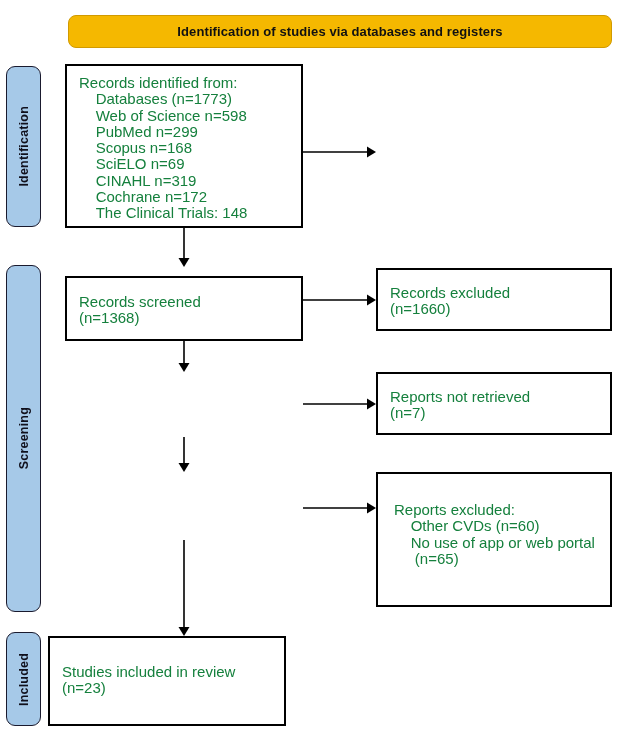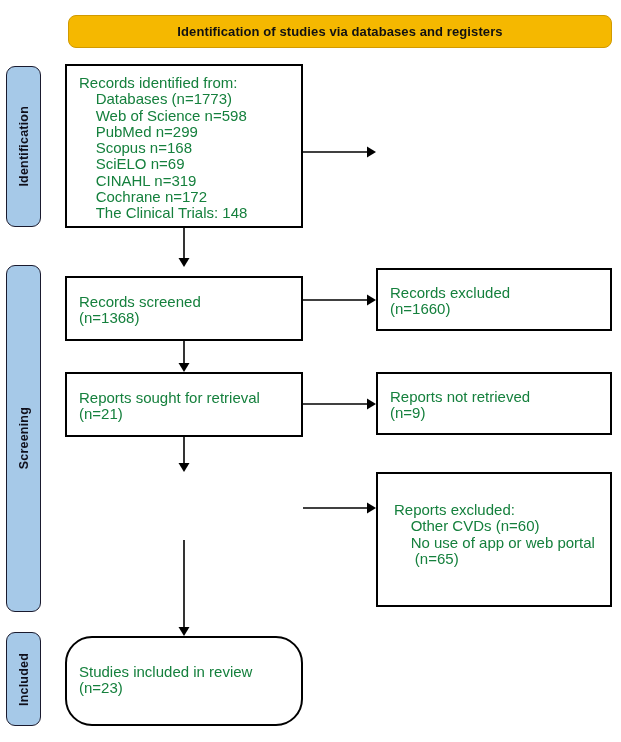--- a/index.html
+++ b/index.html
@@ -82,21 +82,21 @@
     color: #15803d;
     white-space: pre-wrap;
   }
   .fbox.vcenter { display: flex; align-items: center; }
 
   
   #box-identified   { left: 65px; top: 64px;  width: 238px; height: 164px; }
   #box-screened     { left: 65px; top: 267px; width: 238px; height: 65px; margin-top: 9px;  }
   #box-sought       { left: 65px; top: 372px; width: 238px; height: 65px;  }
   #box-assessed     { left: 65px; top: 472px; width: 238px; height: 68px;  }
-  #box-included     { left: 65px; top: 636px; width: 238px; height: 90px; border-radius: 27px;  }
+  #box-included     { left: 48px; top: 636px; width: 238px; height: 90px;  }
 
   
   #box-removed      { left: 376px; top: 71px;  width: 236px; height: 157px; }
   #box-excluded1    { left: 376px; top: 268px; width: 236px; height: 63px;  }
   #box-notretrieved { left: 376px; top: 372px; width: 236px; height: 63px;  }
   #box-excluded2    { left: 376px; top: 472px; width: 236px; height: 135px; padding-left: 16px; }
 
   
   .conn { position: absolute; }
   .conn svg { display: block; overflow: visible; }
@@ -192,28 +192,24 @@
   <div class="fbox vcenter" id="box-screened">
     <div class="fbox-body">Records screened
 (n=1368)</div>
   </div>
 
   <div class="fbox vcenter" id="box-excluded1">
     <div class="fbox-body">Records excluded
 (n=1660)</div>
   </div>
 
-  <div class="fbox vcenter" id="box-sought">
-    <div class="fbox-body">Reports sought for retrieval
-(n=21)</div>
-  </div>
 
   <div class="fbox vcenter" id="box-notretrieved">
     <div class="fbox-body">Reports not retrieved
-(n=9)</div>
+(n=7)</div>
   </div>
 
 
   <div class="fbox" id="box-excluded2" style="padding-top:28px;">
     <div class="fbox-body">Reports excluded:
     Other CVDs (n=60)
     No use of app or web portal
      (n=65)</div>
   </div>
 

